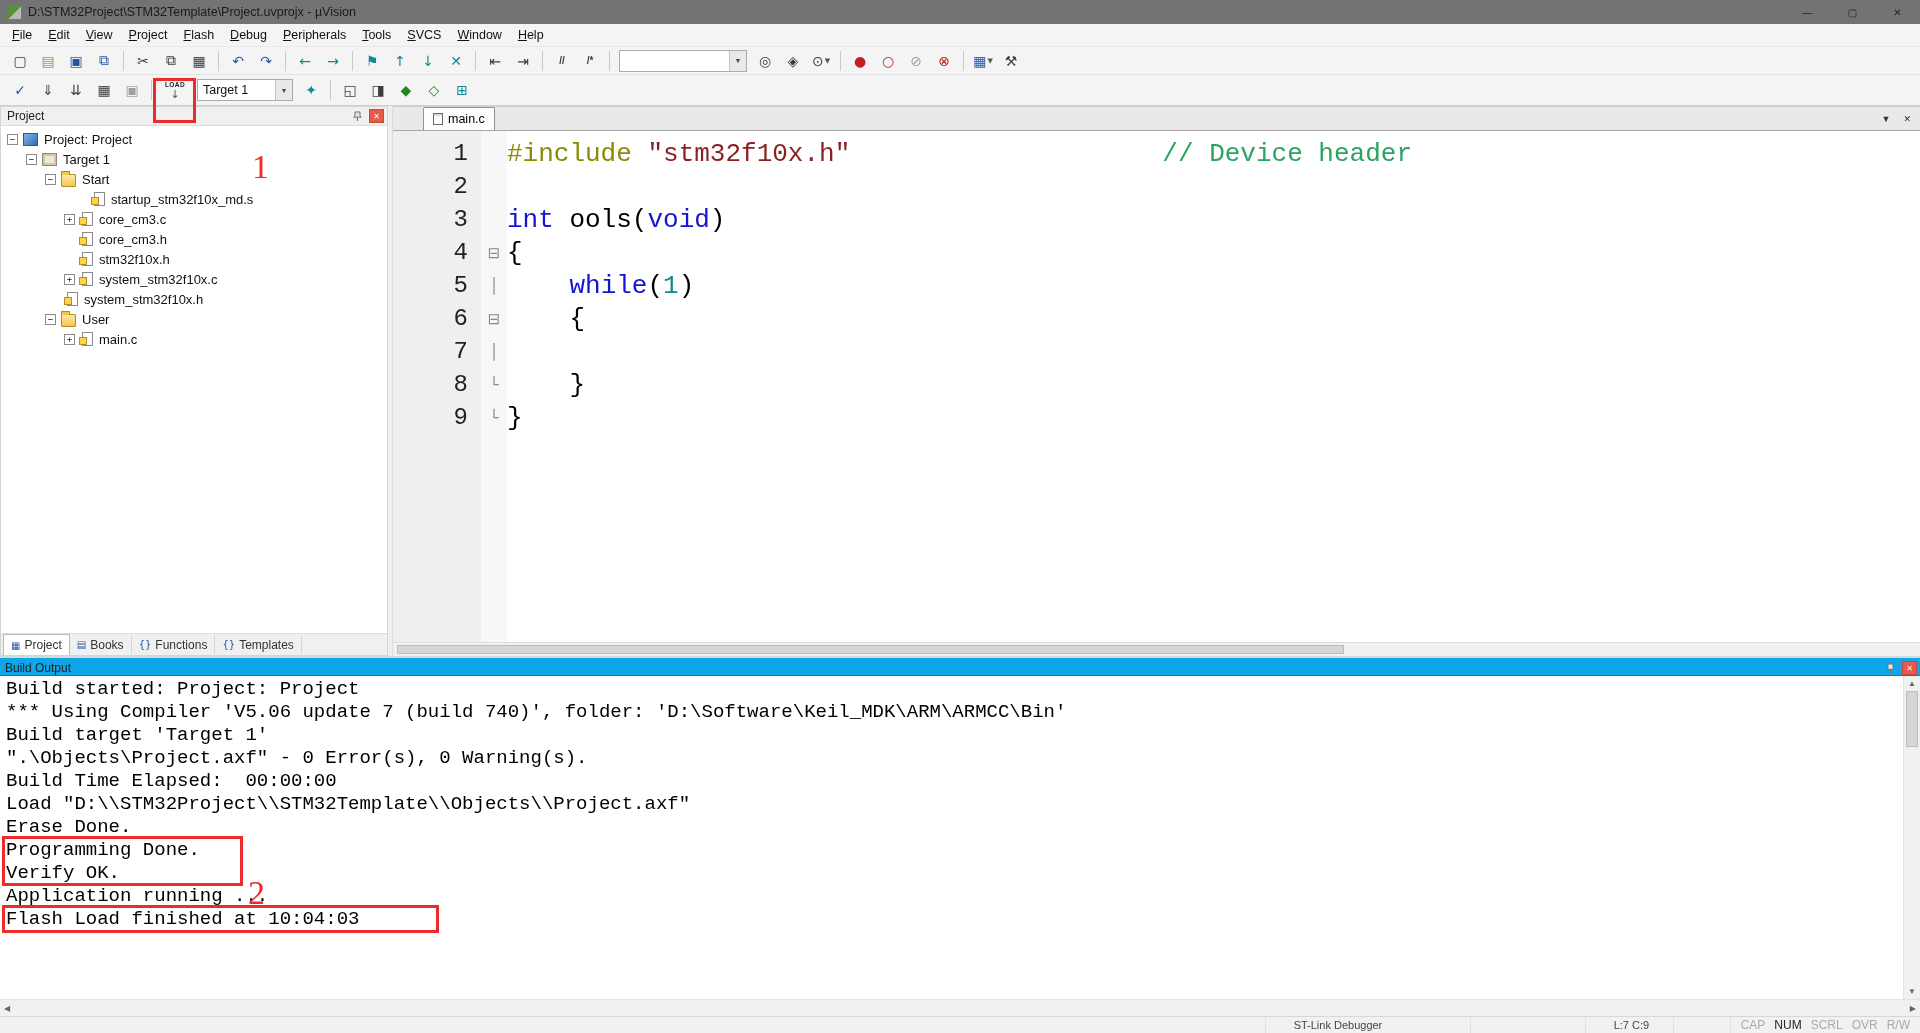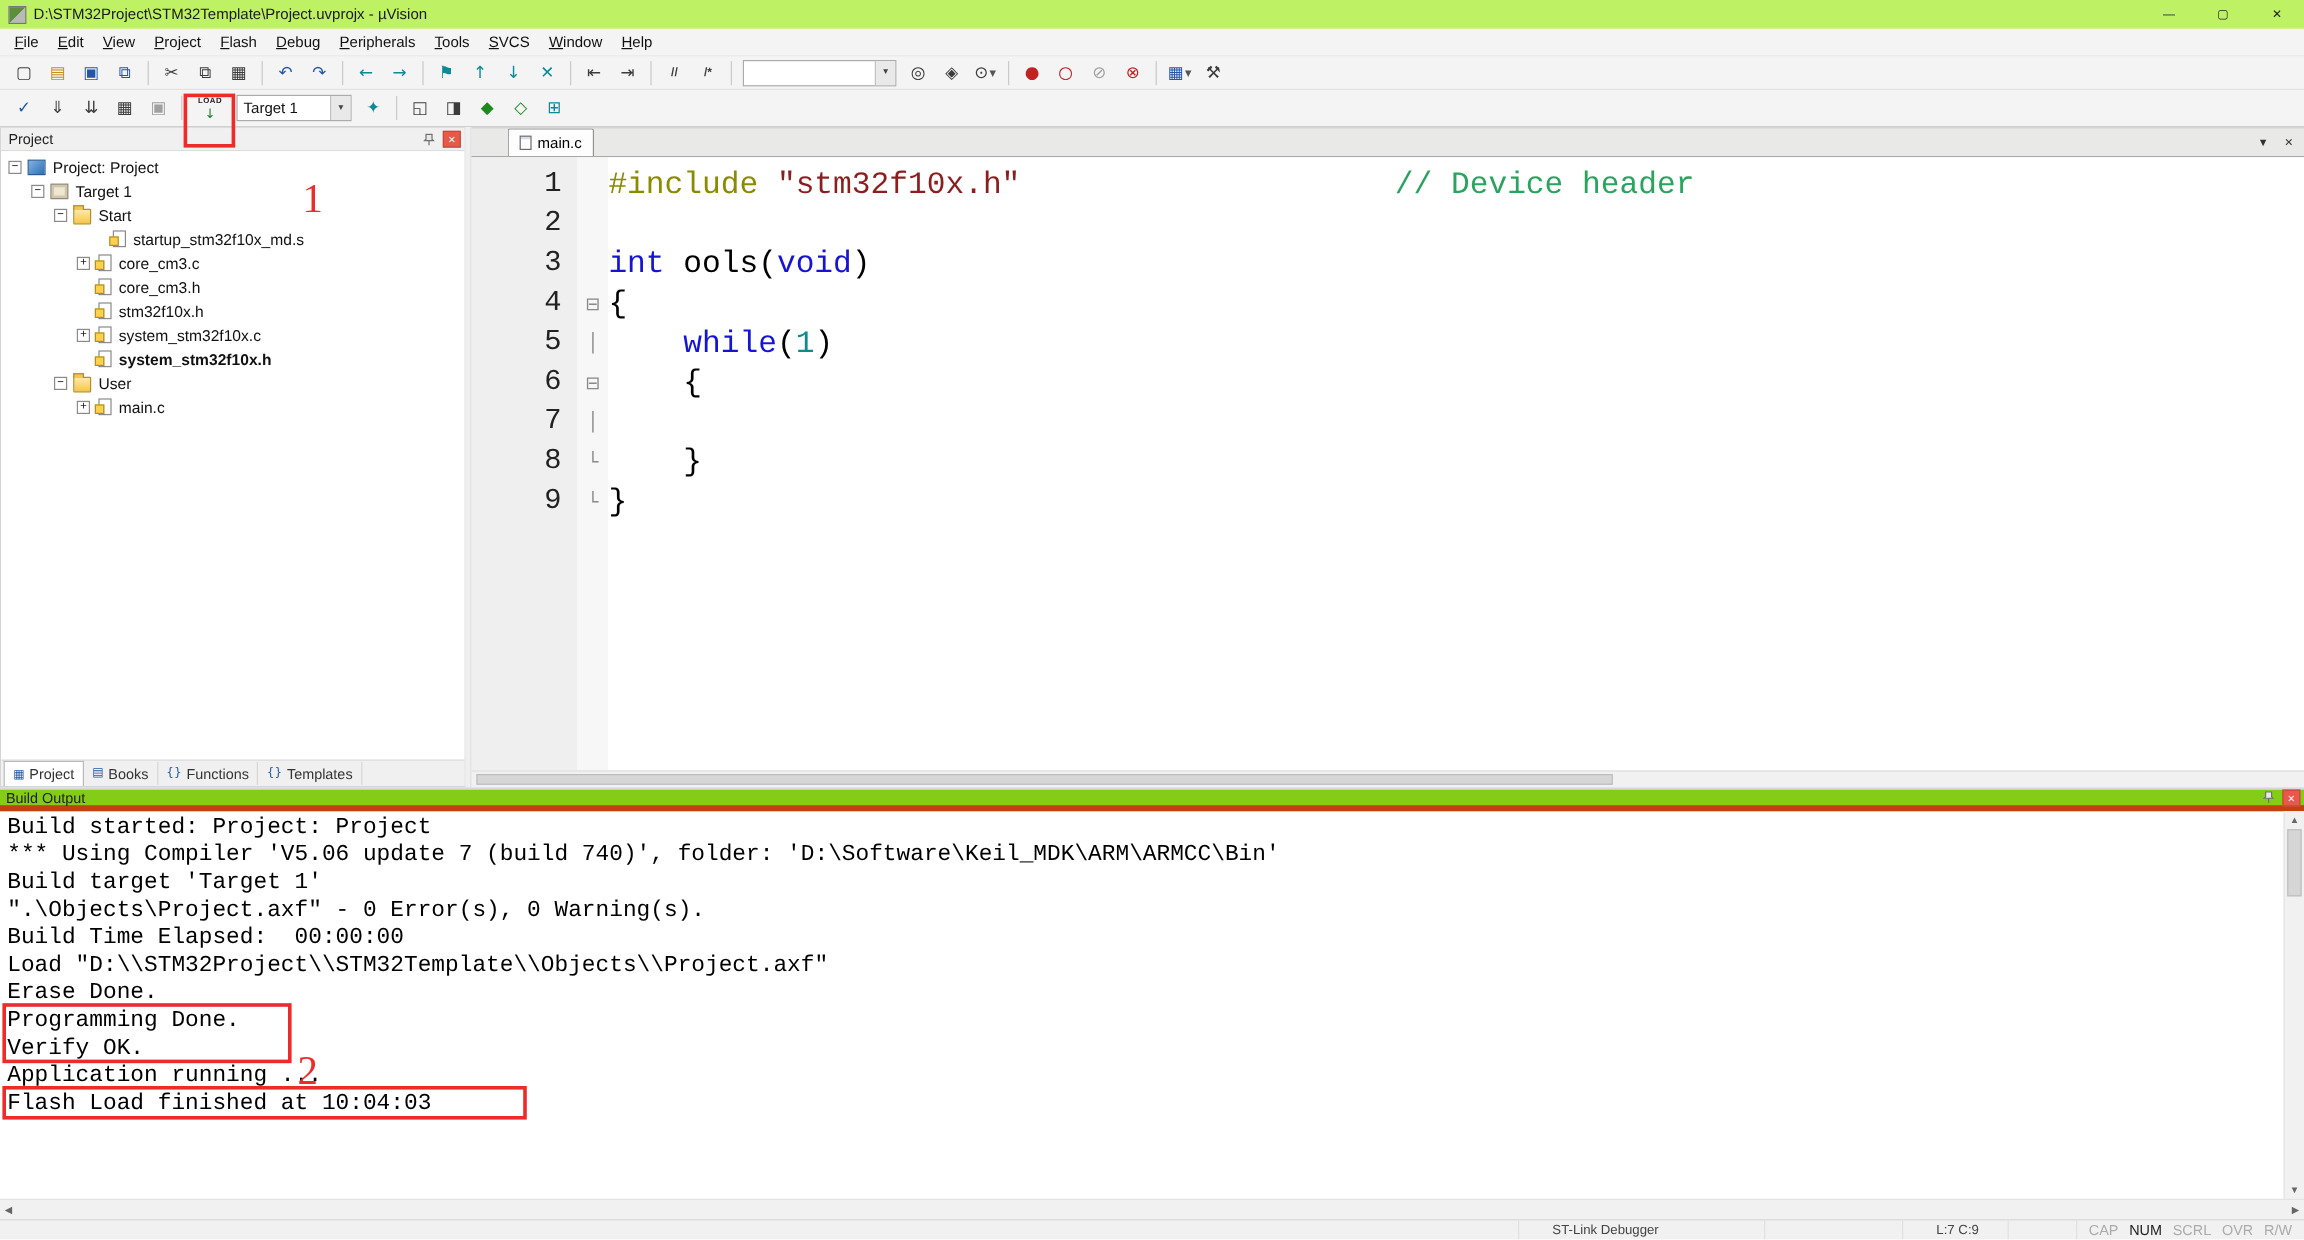--- a/index.html
+++ b/index.html
@@ -1,20 +1,20 @@
 <!DOCTYPE html>
 <html style="--kw: #1414d2; --str: #8b1f1f; --com: #2aa35f; --pre: #8b8b00; --num: #0f8b8b; --ann-red: #ec2b2b; --close-red: #e8594a;"><head>
 <meta charset="utf-8">
 <style>
   *{box-sizing:border-box;margin:0;padding:0}
   html,body{width:1920px;height:1033px;overflow:hidden;background:#fff;font-family:"Liberation Sans",sans-serif}
   .app{position:relative;width:1920px;height:1033px;display:flex;flex-direction:column;background:#f4f4f4}
 
   
-  .titlebar{height:24px;background:#bef264;display:flex;align-items:center;flex:none}
+  .titlebar{height:24px;background:#737373;display:flex;align-items:center;flex:none}
   .app-ico{width:15px;height:15px;margin:0 6px 0 7px;background:linear-gradient(135deg,#5a8f3c 50%,#b9b9b9 50%);border:1px solid #777;flex:none}
   .titlebar .title{font-size:12.5px;color:#1a1a1a;white-space:nowrap}
   .wctrls{margin-left:auto;display:flex;height:100%}
   .wctrl{width:45px;height:100%;display:flex;align-items:center;justify-content:center;font-size:10px;color:#222}
 
   
   .menubar{height:22px;background:#f4f4f4;display:flex;align-items:center;padding-left:4px;flex:none}
   .menu-item{font-size:12.5px;color:#111;padding:3px 8px;white-space:nowrap}
 
   
@@ -70,21 +70,21 @@
   .ln{width:88px;flex:none;text-align:right;padding-right:13px;color:#222;font-size:24px}
   .fold{width:26px;flex:none;text-align:center;color:#8a8a8a;font-size:15px;font-family:"DejaVu Sans",sans-serif}
   .ctext{white-space:pre;color:#000}
   .c-pre{color:var(--pre,#8b8b00)}.c-str{color:var(--str,#8b1f1f)}.c-com{color:var(--com,#2aa35f)}
   .c-kw{color:var(--kw,#1414d2)}.c-num{color:var(--num,#0f8b8b)}.c-pl{color:#000}
   .hscroll{height:14px;flex:none;background:#f1f1f1;border-top:1px solid #dedede;position:relative}
   .hscroll .thumb{position:absolute;left:4px;top:2px;bottom:2px;width:62%;background:#d6d6d6;border:1px solid #bdbdbd}
 
   
   .output-panel{height:360px;flex:none;display:flex;flex-direction:column;border-top:2px solid #d9d9d9;background:#fff}
-  .output-hdr{height:18px;flex:none;background:#84cc16;border-bottom:5px solid #c2410c;display:flex;align-items:flex-start;font-size:12px;color:#222;padding:0 3px 0 5px}
+  .output-hdr{height:18px;flex:none;background:#0ea5e9;border-bottom:1px solid #c2410c;display:flex;align-items:flex-end;font-size:12px;color:#222;padding:0 3px 0 5px}
   .output-body{flex:1;display:flex;min-height:0}
   .output-lines{flex:1;padding:2px 0 0 6px;font-family:"Liberation Mono",monospace;font-size:19px;line-height:23px;color:#000;overflow:hidden}
   .out-line{white-space:pre;height:23px}
   .vscroll{width:17px;flex:none;background:#f1f1f1;border-left:1px solid #e3e3e3;display:flex;flex-direction:column;align-items:center;padding:3px 0;font-size:8px;color:#666}
   .vthumb{width:12px;height:56px;background:#d6d6d6;border:1px solid #bdbdbd;margin-top:3px}
   .vfill{flex:1}
   .output-hscroll{height:17px;flex:none;background:#f1f1f1;border-top:1px solid #e3e3e3;display:flex;align-items:center;font-size:8px;color:#666;padding:0 4px;justify-content:space-between}
 
   
   .statusbar{height:17px;flex:none;background:#f1f1f1;border-top:1px solid #d7d7d7;display:flex;align-items:center;font-size:11px;color:#444}
@@ -247,21 +247,21 @@
           <div class="tree-row" style="padding-left: 63px;">
             <span class="exp-sp"></span>
             <span class="ti ti-file"></span>
             <span class="tree-label">stm32f10x.h</span>
           </div>
           <div class="tree-row" style="padding-left: 63px;">
             <span class="exp">+</span>
             <span class="ti ti-file"></span>
             <span class="tree-label">system_stm32f10x.c</span>
           </div>
-          <div class="tree-row" style="padding-left: 63px; font-weight: bold;">
+          <div class="tree-row" style="padding-left: 48px;">
             <span class="exp-sp"></span>
             <span class="ti ti-file"></span>
             <span class="tree-label">system_stm32f10x.h</span>
           </div>
           <div class="tree-row" style="padding-left: 44px;">
             <span class="exp">−</span>
             <span class="ti ti-folder"></span>
             <span class="tree-label">User</span>
           </div>
           <div class="tree-row" style="padding-left: 63px;">

